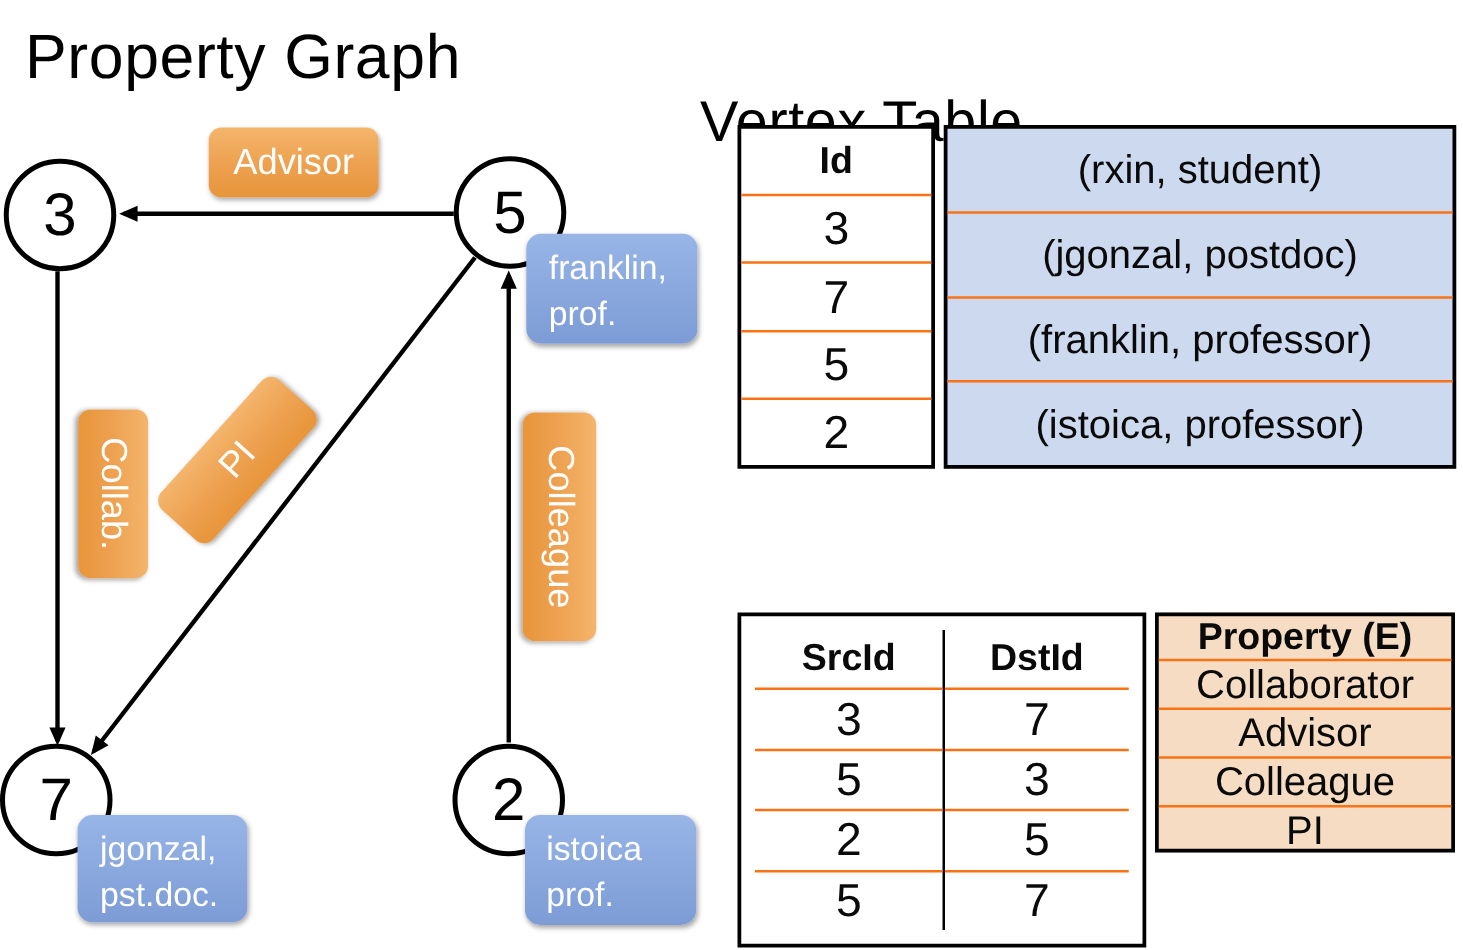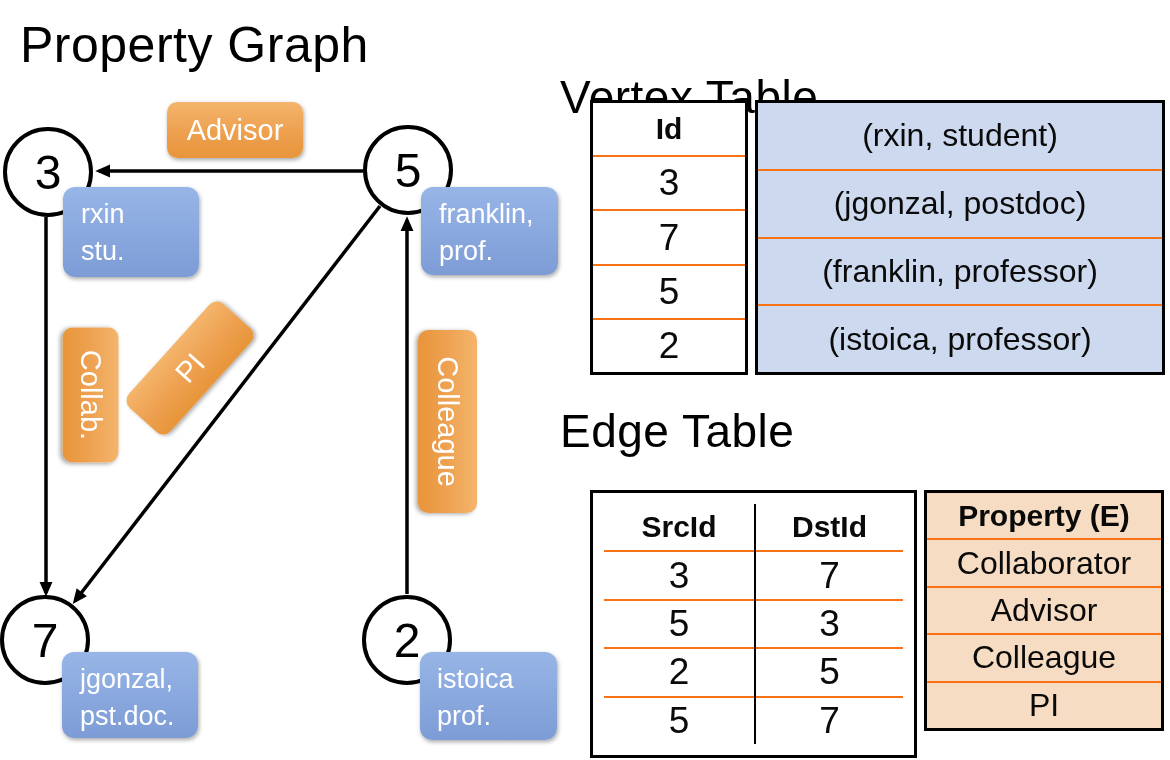--- a/index.html
+++ b/index.html
@@ -64,30 +64,29 @@
   .trow:last-child { border-bottom:none; }
   .trow.th  { font-weight:bold; font-size:30px; }
   .trow.num { font-size:37px; }
 
   #vt-id    { left:590px; top:100px; width:158px; height:275px; }
   #vt-prop  { left:755px; top:100px; width:410px; height:275px; background:#cdd9ee; }
 
   #et-white { left:590px; top:490px; width:327px; height:268px; flex-direction:row; padding:11px; }
   .etcol    { display:flex; flex-direction:column; flex:1; }
   .etcol.src { border-right:2px solid #000; flex:0 0 150px; }
-  #et-prop  { left:924px; top:490px; width:240px; height:241px; background:#f5dcc2; }
+  #et-prop  { left:924px; top:490px; width:240px; height:192px; background:#f5dcc2; }
 </style>
 </head>
 <body>
 
 <div id="stage">
 
   <div class="title" id="pg-title">Property Graph</div>
   <div class="title" id="vt-title">Vertex Table</div>
-  <div class="title" id="et-title">Edge Table</div>
 
   <svg class="edges" width="1170" height="760" viewBox="0 0 1170 760">
     <defs>
       <marker id="arrow" viewBox="0 0 10 10" refX="7.5" refY="5" markerWidth="4.6" markerHeight="4.2" orient="auto">
         <path d="M 0 0.6 L 10 5 L 0 9.4 z" fill="#000"></path>
       </marker>
     </defs>
     <line x1="363" y1="171" x2="99" y2="171" marker-end="url(#arrow)"></line>
     <line x1="46" y1="217" x2="46" y2="593" marker-end="url(#arrow)"></line>
     <line x1="380" y1="206" x2="75" y2="601" marker-end="url(#arrow)"></line>
@@ -105,24 +104,20 @@
   </div>
   <div class="node" id="n2">
     <span>2</span>
   </div>
 
   <div class="elabel" id="label-advisor">Advisor</div>
   <div class="elabel" id="label-collab">Collab.</div>
   <div class="elabel" id="label-pi">PI</div>
   <div class="elabel" id="label-colleague">Colleague</div>
 
-  <div class="vprop" id="box-rxin">
-    <div>rxin</div>
-    <div>stu.</div>
-  </div>
   <div class="vprop" id="box-franklin">
     <div>franklin,</div>
     <div>prof.</div>
   </div>
   <div class="vprop" id="box-jgonzal">
     <div>jgonzal,</div>
     <div>pst.doc.</div>
   </div>
   <div class="vprop" id="box-istoica">
     <div>istoica</div>

